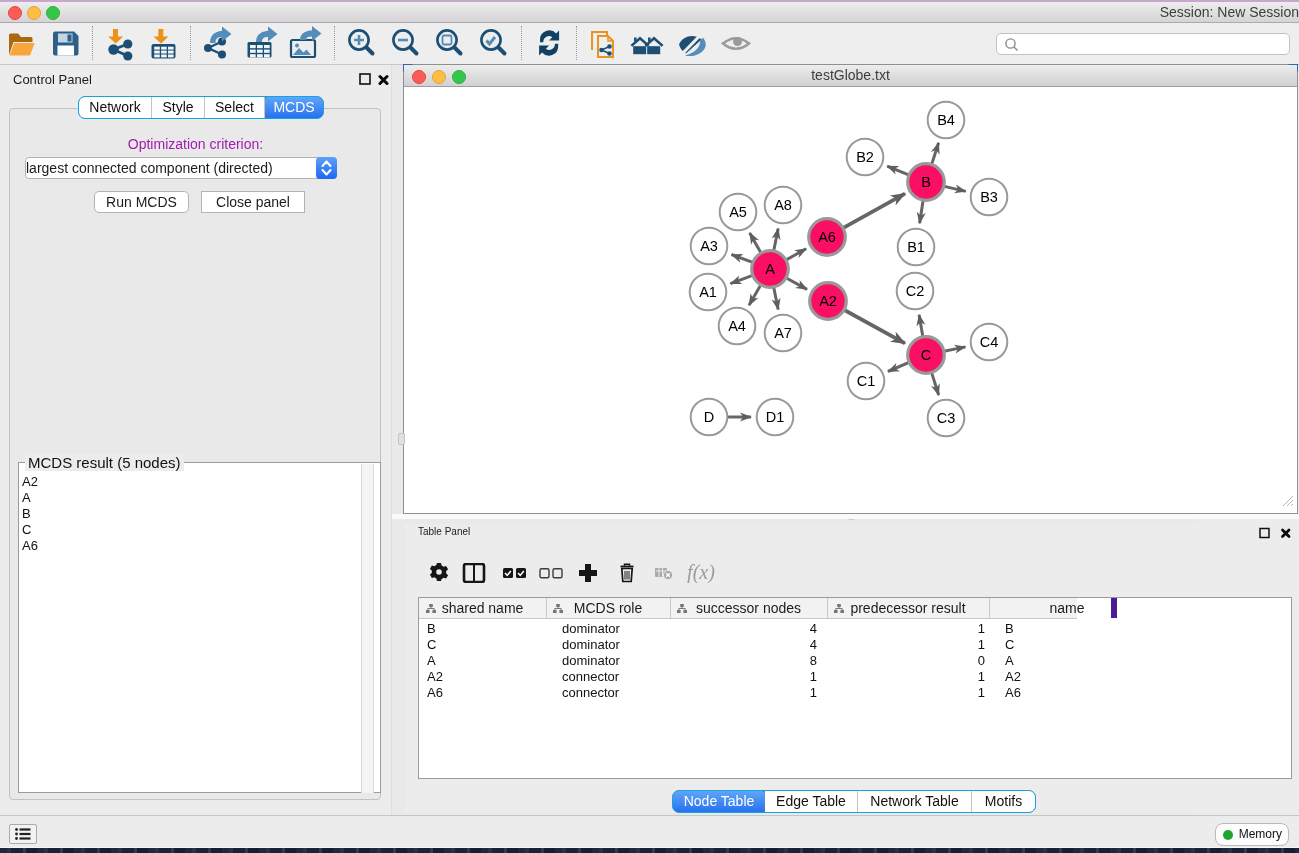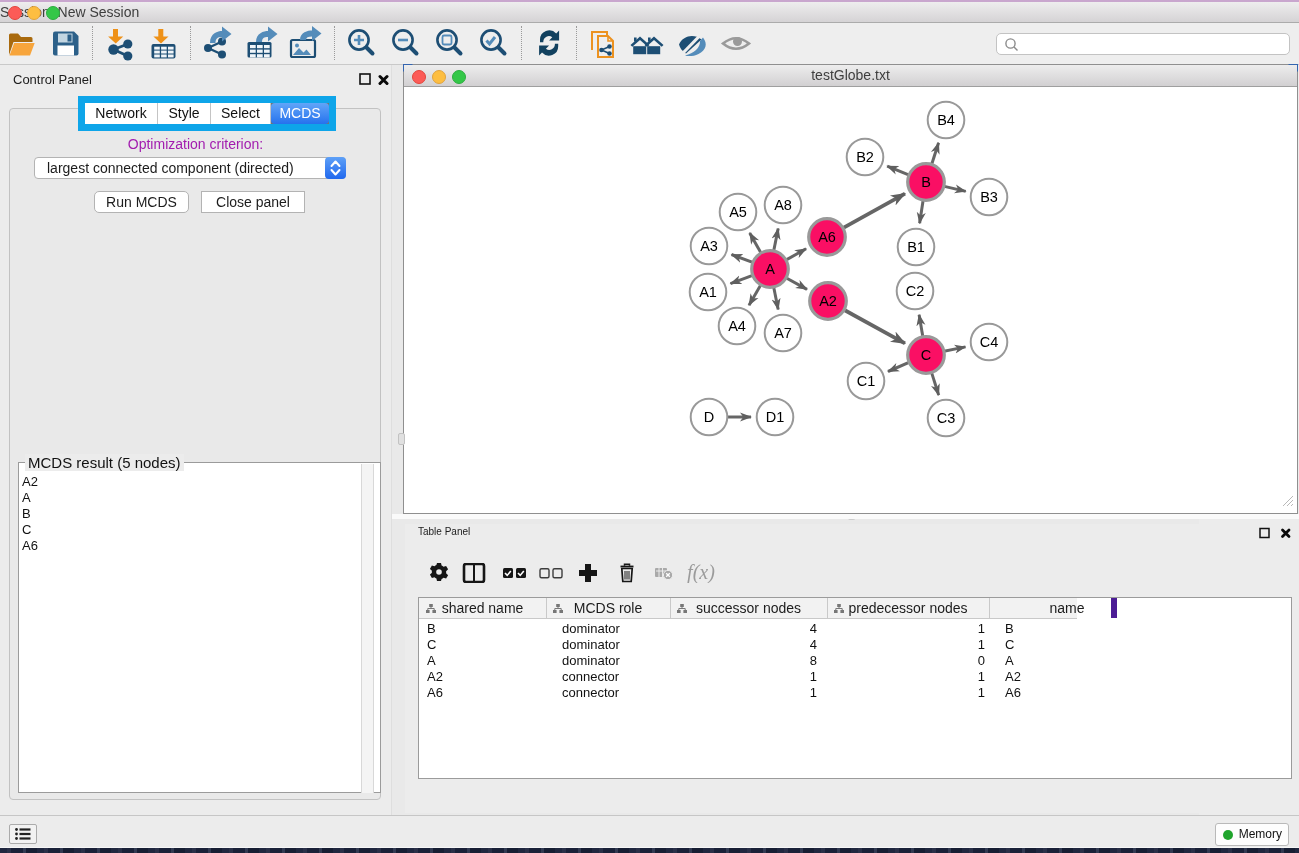--- a/index.html
+++ b/index.html
@@ -1,38 +1,38 @@
 <!DOCTYPE html>
 <html><head><meta charset="utf-8"><style>
 html,body{margin:0;padding:0}
 body{width:1299px;height:853px;position:relative;overflow:hidden;
  font-family:"Liberation Sans",sans-serif;background:#171d33}
 .abs{position:absolute}
 #purple{left:0;top:0;width:1299px;height:2px;background:#c9a6ce}
 #titlebar{left:0;top:2px;width:1299px;height:20px;
  background:linear-gradient(#eeedee,#d5d3d5);border-bottom:1px solid #ababab;
- text-align:left;font-size:14px;color:#3e3e3e;line-height:20px}
+ text-align:right;font-size:14px;color:#3e3e3e;line-height:20px}
 .tl{position:absolute;width:12px;height:12px;border-radius:50%}
 #toolbar{left:0;top:23px;width:1299px;height:41px;background:#eeeeee;border-bottom:1px solid #c9c9c9}
 .sep{position:absolute;top:3px;height:34px;width:0;border-left:1px dotted #9a9a9a}
 #searchbox{position:absolute;left:996px;top:10px;width:292px;height:20px;background:#fff;
  border:1px solid #c3c3c3;border-radius:5px}
 #main{left:0;top:65px;width:1299px;height:750px;background:#ececec}
 #cp{position:absolute;left:0;top:0;width:391px;height:750px;background:#ececec}
 #cptitle{position:absolute;left:13px;top:7px;font-size:13px;color:#1c1c1c}
 #mdi{position:absolute;left:391px;top:0;width:808px;height:750px;background:#e9e9e9;border-left:1px solid #dedede;box-sizing:border-box}
 #netwin{position:absolute;left:11px;top:-1px;width:895px;height:450px;
  border:1px solid #8f8f8f;background:#fff;box-sizing:border-box}
 #nettitle{position:absolute;left:0;top:0;width:100%;height:21px;
  background:linear-gradient(#ededed,#d2d0d2);border-bottom:1px solid #9f9f9f;
  text-align:center;font-size:14px;color:#3e3e3e;line-height:21px}
 #tablepanel{position:absolute;left:13px;top:459px;width:895px;height:289px;background:#ececec}
 #statusbar{left:0;top:815px;width:1299px;height:31px;background:#ececec;border-top:1px solid #c6c6c6;border-bottom:1px solid #f7f7f7}
 #wall{left:0;top:848px;width:1299px;height:5px;background:repeating-linear-gradient(90deg,#20273f 0 7px,#2a3048 7px 11px,#1a2138 11px 23px,#323a52 23px 26px,#171e33 26px 37px)}
-.tabgrp{position:absolute;display:flex;border:7px solid #0ea5e9;border-radius:0;background:#737373;overflow:hidden}
+.tabgrp{position:absolute;display:flex;border:1px solid #0ea5e9;border-radius:7px;background:#737373;overflow:hidden}
 .tab{font-size:14px;color:#111;text-align:center;border-right:1px solid #c4c4c4;background:#fff}
 .tab:last-child{border-right:none}
 .tabsel{background:linear-gradient(#61a5f8,#2672ee);color:#fff;border-radius:4px;border-right:none}
 .hcol{top:0;height:20px;line-height:20px;text-align:center;font-size:14px;color:#1c1c1c;border-right:1px solid #c9c9c9}
 .hicon{position:absolute;left:7px;top:5.5px}
 .tcol{font-size:13px;line-height:16px;color:#111}
 svg{display:block}
 </style></head>
 <body>
 <div class="abs" id="purple"></div>
@@ -171,21 +171,21 @@
       <path d="M21,3.5 L28,10.5 M28,3.5 L21,10.5" stroke="#0a0a0a" stroke-width="3" stroke-linecap="round"></path>
     </svg>
     <div class="abs" style="left:9px;top:43px;width:372px;height:692px;background:#e9e9e9;border:1px solid #c2c2c2;border-radius:4px;box-sizing:border-box"></div>
     <div class="tabgrp" style="left:78px;top:31px;height:21px">
       <div class="tab" style="width:72px;line-height:21px">Network</div>
       <div class="tab" style="width:52px;line-height:21px">Style</div>
       <div class="tab" style="width:59px;line-height:21px">Select</div>
       <div class="tab tabsel" style="width:58px;line-height:21px">MCDS</div>
     </div>
     <div class="abs" style="left:0;top:71px;width:391px;text-align:center;font-size:14px;color:#a21caf">Optimization criterion:</div>
-    <div class="abs" style="left:34px;top:92px;width:312px;height:22px;background:#fff;border:1px solid #b3b3b3;border-radius:4px;box-sizing:border-box;font-size:14px;line-height:20px;padding-left:12px;color:#1c1c1c">largest connected component (directed)
+    <div class="abs" style="left:25px;top:92px;width:312px;height:22px;background:#fff;border:1px solid #b3b3b3;border-radius:4px;box-sizing:border-box;font-size:14px;line-height:20px;padding-left:0;color:#1c1c1c">largest connected component (directed)
       <div class="abs" style="right:-1px;top:-1px;width:21px;height:22px;border-radius:4px;background:linear-gradient(#5ea0f7,#2068ee)">
         <svg width="21" height="22" viewBox="0 0 21 22">
             <path d="M6.5,9 L10.5,4.5 L14.5,9" fill="none" stroke="#fff" stroke-width="2" stroke-linecap="round" stroke-linejoin="round"></path>
             <path d="M6.5,13 L10.5,17.5 L14.5,13" fill="none" stroke="#fff" stroke-width="2" stroke-linecap="round" stroke-linejoin="round"></path>
           </svg>
       </div>
     </div>
     <div class="abs" style="left:94px;top:126px;width:95px;height:22px;background:#fff;border:1px solid #b3b3b3;border-radius:5px;box-sizing:border-box;font-size:14px;line-height:20px;text-align:center;color:#1c1c1c">Run MCDS</div>
     <div class="abs" style="left:201px;top:126px;width:104px;height:22px;background:#fff;border:1px solid #b3b3b3;border-radius:0;box-sizing:border-box;font-size:14px;line-height:20px;text-align:center;color:#1c1c1c">Close panel</div>
     <div class="abs" style="left:18px;top:397px;width:363px;height:331px;background:#fff;border:1px solid #9b9b9b;box-sizing:border-box">
@@ -348,41 +348,47 @@
               </g>
               <path d="M5,3 v1.5 M1.8,6 v-1.5 h6.4 v1.5" stroke="#777" fill="none"></path>
             </svg><span>successor nodes</span></div>
         <div class="abs hcol" style="left:408px;width:162px"><svg class="hicon" width="10" height="9" viewBox="0 0 10 9">
               <g fill="#777">
                 <rect x="3.2" y="0" width="3.6" height="3"></rect>
                 <rect x="0" y="6" width="3.6" height="3"></rect>
                 <rect x="6.4" y="6" width="3.6" height="3"></rect>
               </g>
               <path d="M5,3 v1.5 M1.8,6 v-1.5 h6.4 v1.5" stroke="#777" fill="none"></path>
-            </svg><span>predecessor nodes</span></div>
+            </svg><span>predecessor result</span></div>
         <div class="abs hcol" style="left:604px;width:88px;border-right:6px solid #4c1d95"><span>name</span></div>
         <div class="abs tcol" style="left:8px;top:23px;width:120px">B<br>C<br>A<br>A2<br>A6</div>
         <div class="abs tcol" style="left:143px;top:23px;width:120px">dominator<br>dominator<br>dominator<br>connector<br>connector</div>
         <div class="abs tcol" style="left:260px;top:23px;width:138px;text-align:right">4<br>4<br>8<br>1<br>1</div>
         <div class="abs tcol" style="left:420px;top:23px;width:146px;text-align:right">1<br>1<br>0<br>1<br>1</div>
         <div class="abs tcol" style="left:586px;top:23px;width:80px">B<br>C<br>A<br>A2<br>A6</div>
+      </div>
+      <div class="tabgrp" style="left:267px;top:266px;height:21px">
+        <div class="tab tabsel" style="width:92px;line-height:21px">Node Table</div>
+        <div class="tab" style="width:92px;line-height:21px">Edge Table</div>
+        <div class="tab" style="width:113px;line-height:21px">Network Table</div>
+        <div class="tab" style="width:63px;line-height:21px">Motifs</div>
       </div>
     </div>
   </div>
 </div>
 <div class="abs" id="statusbar">
   <div class="abs" style="left:9px;top:8px;width:28px;height:20px;background:#f2f2f2;border:1px solid #ababab;border-radius:2px;box-sizing:border-box">
     <svg width="16" height="12" style="margin:3px 0 0 5px" viewBox="0 0 16 12">
       <g fill="#222">
           <circle cx="1.5" cy="1.5" r="1.4"></circle>
           <circle cx="1.5" cy="6" r="1.4"></circle>
           <circle cx="1.5" cy="10.5" r="1.4"></circle>
       <rect x="4.5" y="0.4" width="11" height="2.2"></rect>
           <rect x="4.5" y="4.9" width="11" height="2.2"></rect>
           <rect x="4.5" y="9.4" width="11" height="2.2"></rect>
         </g>
     </svg>
   </div>
-  <div class="abs" style="left:1215px;top:7px;width:74px;height:23px;background:#fdfdfd;border:1px solid #b9b9b9;border-radius:3px;box-sizing:border-box;font-size:12px;color:#111;line-height:21px;text-align:right;padding-right:6px">
+  <div class="abs" style="left:1215px;top:7px;width:74px;height:23px;background:#fdfdfd;border:1px solid #b9b9b9;border-radius:8px;box-sizing:border-box;font-size:12px;color:#111;line-height:21px;text-align:right;padding-right:6px">
     <div class="abs" style="left:7px;top:5.5px;width:10px;height:10px;border-radius:50%;background:#1fa42c"></div>Memory
   </div>
 </div>
 <div class="abs" id="wall"></div>
 
 </body></html>

